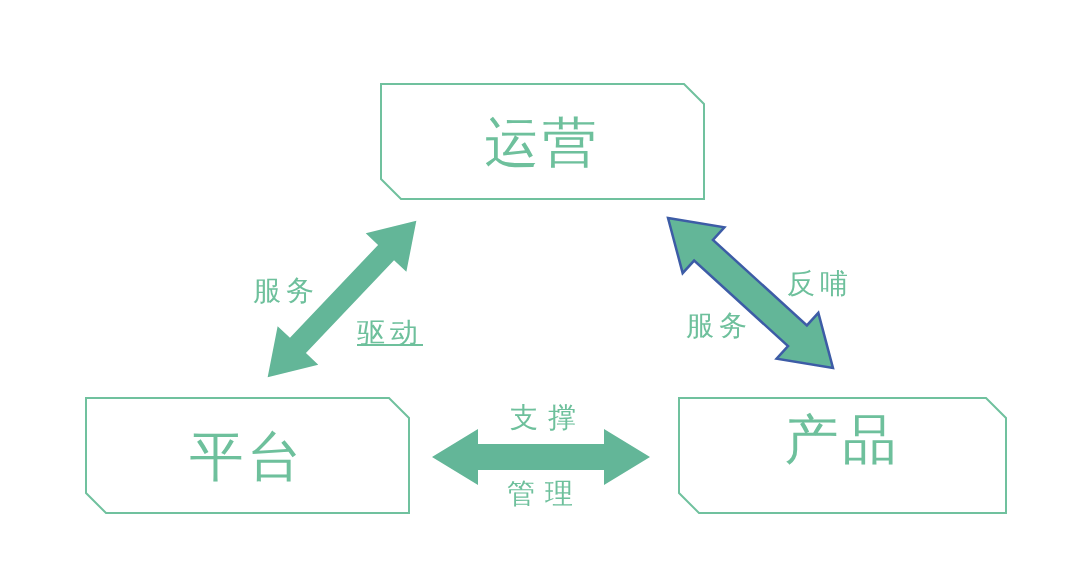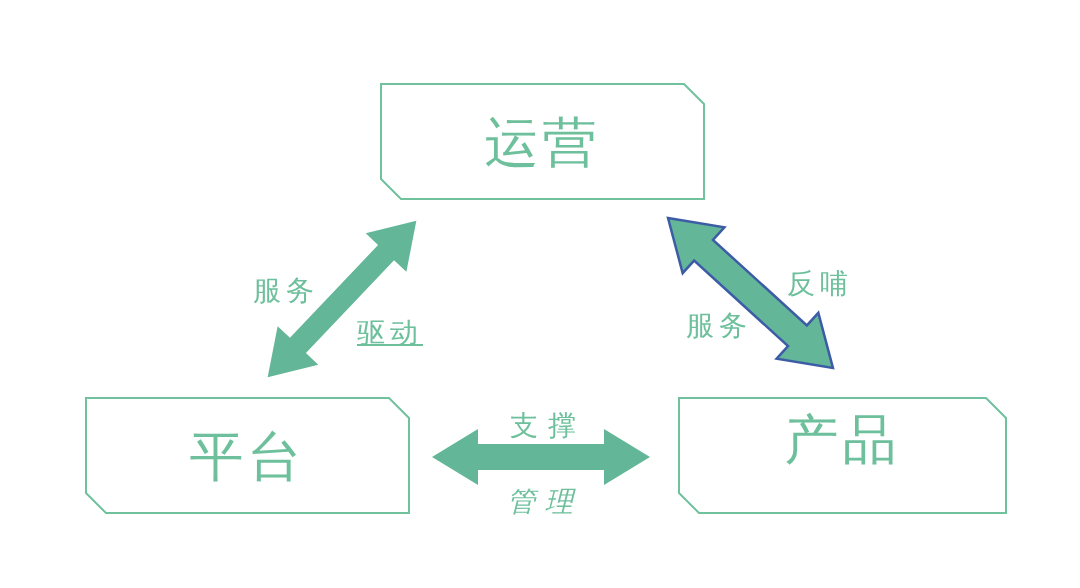--- a/index.html
+++ b/index.html
@@ -43,21 +43,21 @@
   .edge-label {
     position: absolute;
     transform: translate(-50%, -50%);
     color: #6ec09c;
     font-size: 28px;
     line-height: 1;
     white-space: nowrap;
     user-select: none;
   }
   .edge-label.diag { letter-spacing: 5px; }
-  .edge-label.wide { letter-spacing: 10px; margin-top: 8px; }
+  .edge-label.wide { letter-spacing: 10px; }
 </style>
 </head>
 <body>
 
 <div class="canvas">
 
   <div class="node" style="left:85px; top:397px; width:325px; height:117px;">
     <svg width="325" height="117" viewBox="0 0 325 117">
       <polygon points="1,1 304,1 324,21 324,116 21,116 1,96" fill="#ffffff" stroke-width="2" stroke-linejoin="miter" stroke="#70c19e"></polygon>
     </svg>
@@ -87,15 +87,15 @@
   <svg class="arrow" width="223" height="70" viewBox="0 -35 223 70" style="left:639px; top:258px; transform:rotate(42.3deg);">
     <polygon points="0,0 48,-31 48,-14 175,-14 175,-31 223,0 175,31 175,14 48,14 48,31" stroke-width="2.5" stroke-linejoin="miter" fill="#63b698" stroke="#3d5ca6"></polygon>
   </svg>
   <span class="edge-label diag" style="left:820px; top:268px;margin-top:16px;">反哺</span>
   <span class="edge-label diag" style="left:719px; top:326px;">服务</span>
 
   <svg class="arrow" width="218" height="60" viewBox="0 -30 218 60" style="left:432px; top:427px;">
     <polygon points="0,0 46,-28 46,-13 172,-13 172,-28 218,0 172,28 172,13 46,13 46,28" fill="#63b698"></polygon>
   </svg>
   <span class="edge-label wide" style="left:548px; top:418px;">支撑</span>
-  <span class="edge-label wide" style="left:545px; top:494px;font-style:italic;">管理</span>
+  <span class="edge-label wide" style="left:545px; top:494px;">管理</span>
 
 </div>
 
 </body></html>

